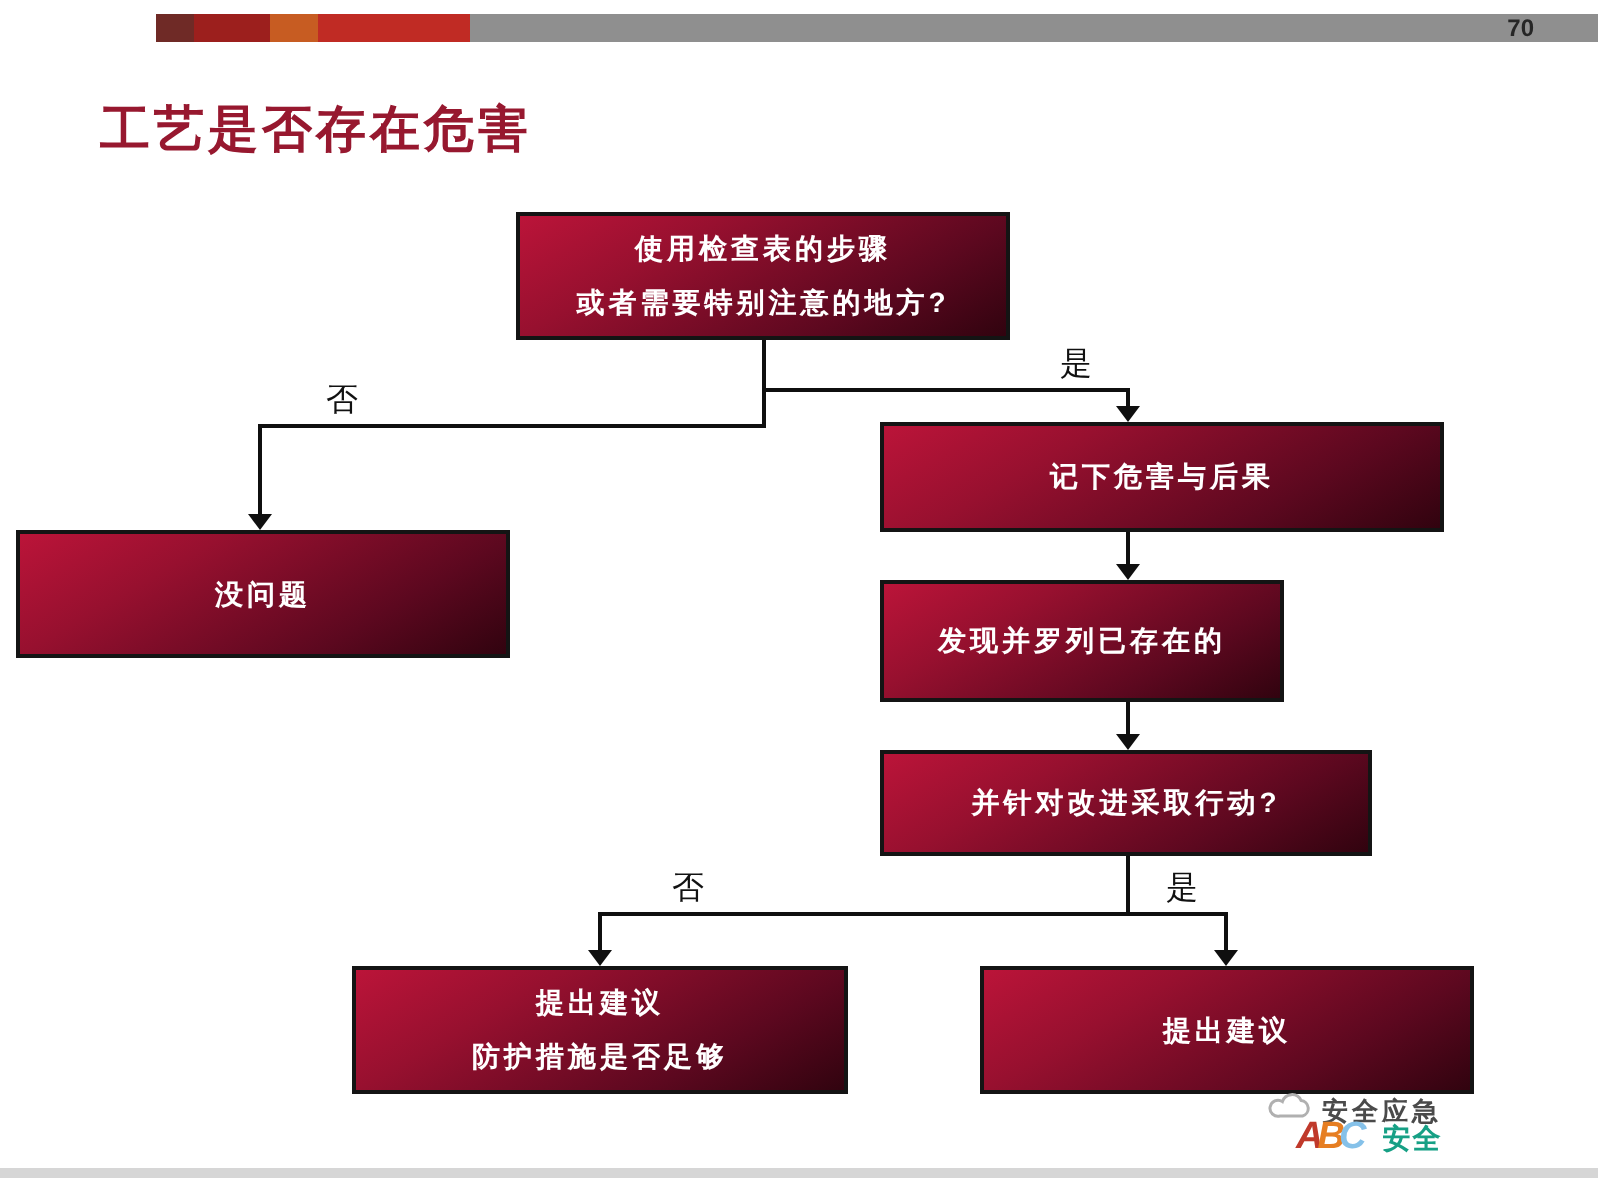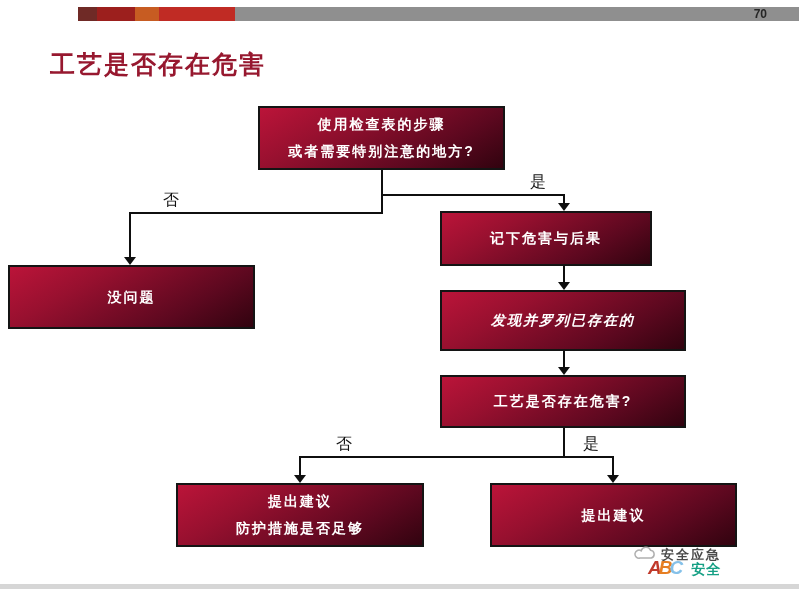--- a/index.html
+++ b/index.html
@@ -60,30 +60,30 @@
 
   <div class="flow-box" style="left:258px;top:106px;width:247px;height:64px;">
     <div class="line">使用检查表的步骤</div>
     <div class="line">或者需要特别注意的地方?</div>
   </div>
 
   <div class="flow-box" style="left:8px;top:265px;width:247px;height:64px;">
     <div class="line">没问题</div>
   </div>
 
-  <div class="flow-box" style="left:440px;top:211px;width:212px;height:55px;">
+  <div class="flow-box" style="left:440px;top:211px;width:282px;height:55px;">
     <div class="line">记下危害与后果</div>
   </div>
 
-  <div class="flow-box" style="left:440px;top:290px;width:246px;height:61px;font-style:italic;">
+  <div class="flow-box" style="left:440px;top:290px;width:202px;height:61px;">
     <div class="line" style="line-height:25px;">发现并罗列已存在的</div>
   </div>
 
   <div class="flow-box" style="left:440px;top:375px;width:246px;height:53px;">
-    <div class="line">工艺是否存在危害?</div>
+    <div class="line">并针对改进采取行动?</div>
   </div>
 
   <div class="flow-box" style="left:176px;top:483px;width:248px;height:64px;">
     <div class="line">提出建议</div>
     <div class="line">防护措施是否足够</div>
   </div>
 
   <div class="flow-box" style="left:490px;top:483px;width:247px;height:64px;">
     <div class="line">提出建议</div>
   </div>

